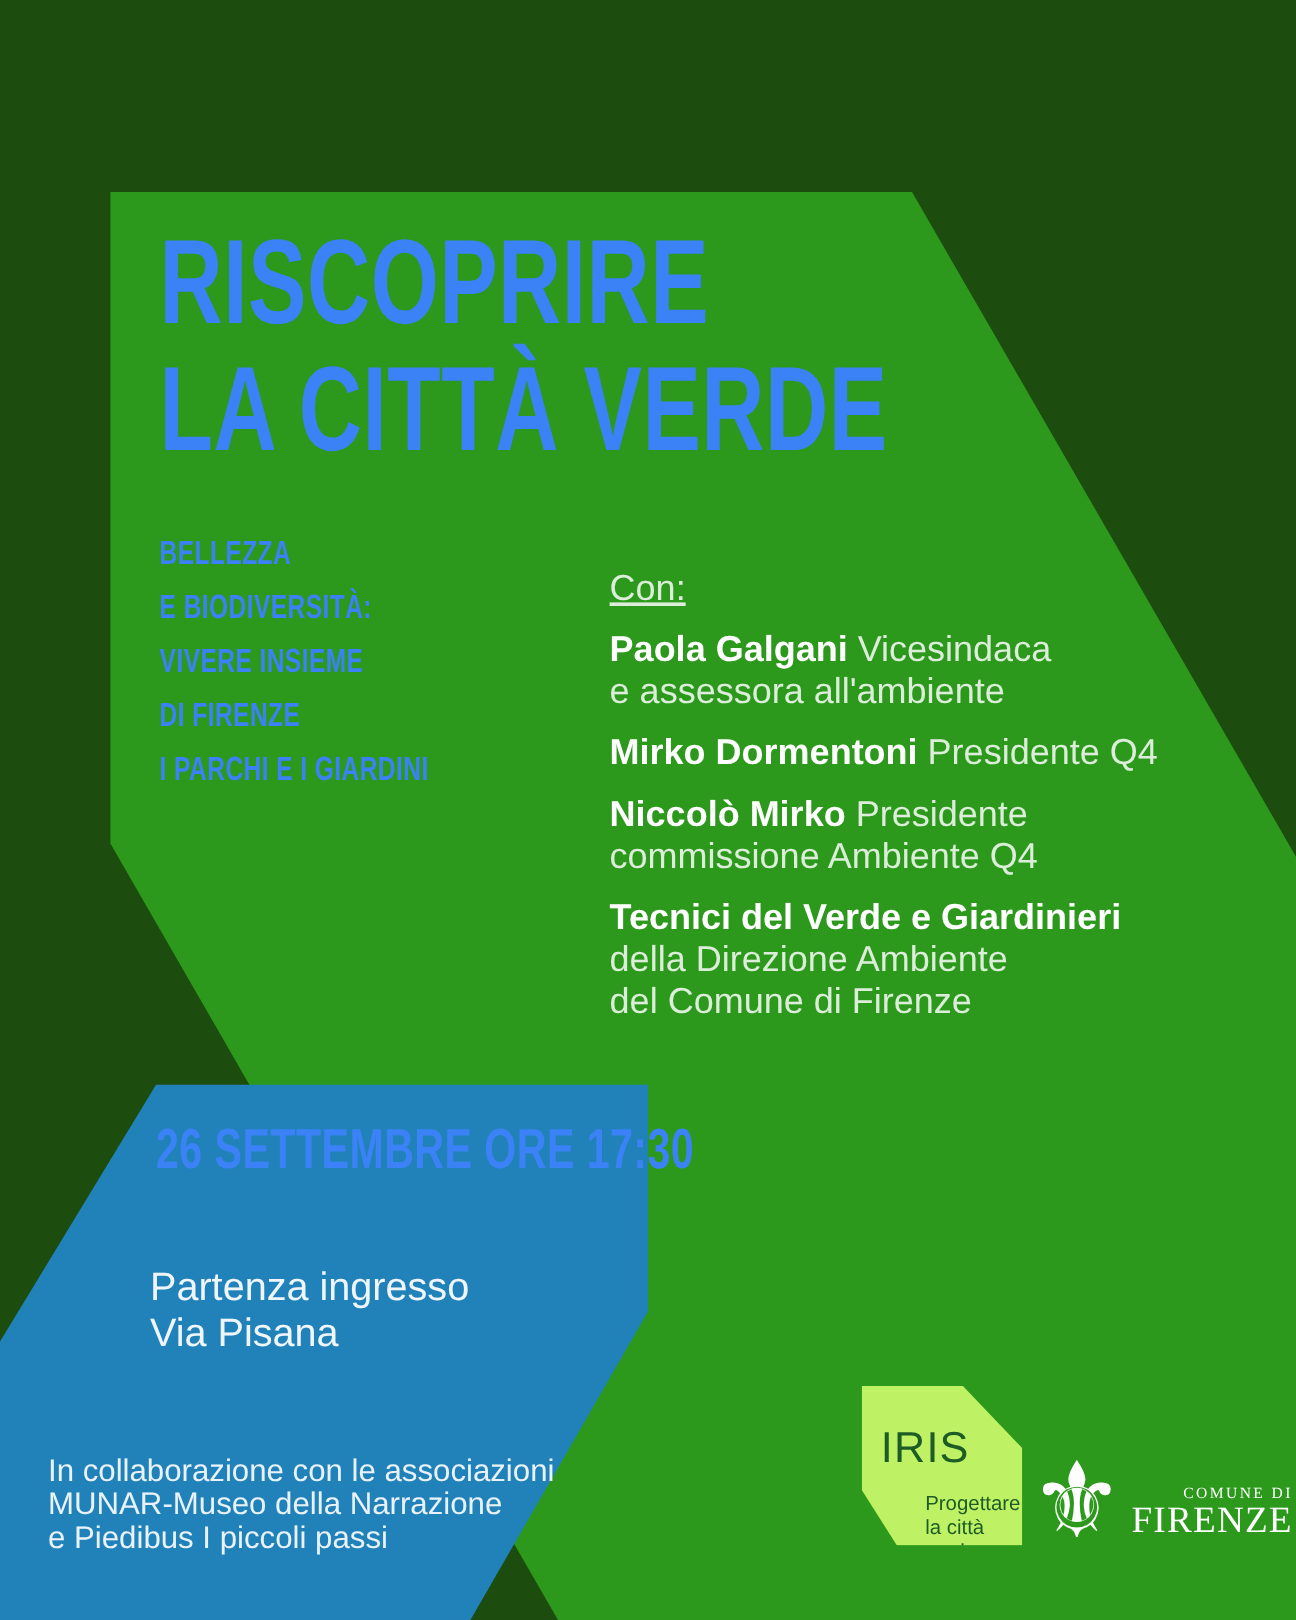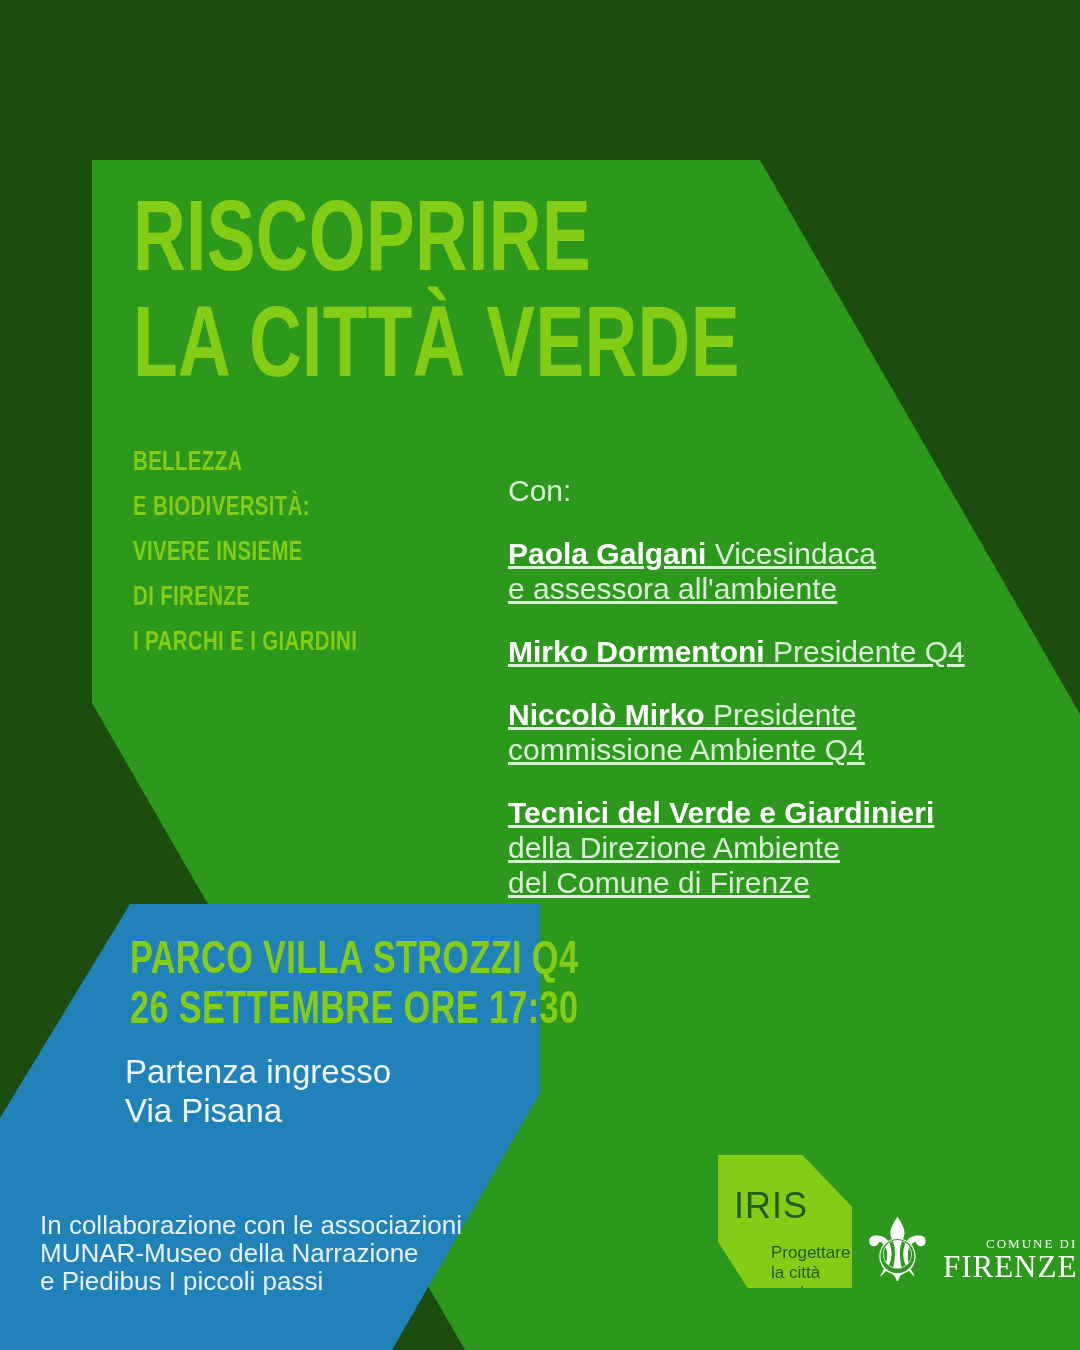--- a/index.html
+++ b/index.html
@@ -6,42 +6,42 @@
   .poster{
     position:relative;
     width:1080px;height:1350px;
     overflow:hidden;
     font-family:"Liberation Sans","DejaVu Sans",sans-serif;
   }
   .bg-svg{position:absolute;left:0;top:0;width:1080px;height:1350px;display:block;}
   .layer{position:absolute;left:0;top:0;width:1080px;height:1350px;}
 
   
-  .cond{font-weight:700;color:#84cc16;}
+  .cond{font-weight:700;color:#3b82f6;}
   .cond .ln{display:block;white-space:nowrap;}
   .cond .ln span{display:inline-block;transform:scaleX(0.73);transform-origin:0 50%;letter-spacing:0.5px;}
 
   .title{position:absolute;left:133px;top:182px;font-size:100px;line-height:106px;}
   .subtitle{position:absolute;left:133px;top:438px;font-size:28px;line-height:45px;}
 
   .speakers{position:absolute;left:508px;top:473px;width:572px;font-size:30px;line-height:35px;color:#dceeda;}
-  .speakers .intro{white-space:pre-line;}
-  .speaker{white-space:pre-line;margin-top:28px;text-decoration:underline;}
+  .speakers .intro{white-space:pre-line;text-decoration:underline;}
+  .speaker{white-space:pre-line;margin-top:16px;}
   .speaker .name{font-weight:700;color:#ffffff;}
 
   .event-heading{position:absolute;left:130px;top:932px;font-size:47px;line-height:50px;}
   .departure{position:absolute;left:125px;top:1052px;font-size:33px;line-height:39px;color:#eef6fb;white-space:pre-line;}
 
   .description{position:absolute;left:594px;top:915px;font-size:32px;line-height:37px;color:#dceeda;white-space:pre-line;}
   .collaboration{position:absolute;left:40px;top:1211px;font-size:26px;line-height:28px;color:#e8f2f8;white-space:pre-line;}
 
   
   .iris{
     position:absolute;left:718px;top:1155px;width:134px;height:133px;
-    background:#84cc16;
+    background:#bef264;
     clip-path:polygon(0% 0%,63% 0%,100% 39%,100% 100%,22% 100%,0% 65%);
   }
   .iris .iris-word{position:absolute;left:16px;top:30px;font-size:36px;font-weight:400;letter-spacing:1px;color:#1e5c26;}
   .iris .iris-tagline{position:absolute;left:53px;top:88px;font-size:17px;line-height:20px;color:#1e5c26;white-space:pre-line;}
 
   
   .firenze{position:absolute;left:858px;top:1210px;display:flex;align-items:flex-start;color:#ffffff;}
   .firenze .fleur{font-family:"DejaVu Sans",sans-serif;font-size:88px;line-height:82px;}
   .firenze .fi-text{margin-left:6px;margin-top:27px;font-family:"Liberation Serif","DejaVu Serif",serif;}
   .firenze .fi-small{font-size:13px;letter-spacing:2px;line-height:13px;text-align:right;}
@@ -79,21 +79,20 @@
 e assessora all'ambiente</span></div>
       <div class="speaker"><span class="name">Mirko Dormentoni</span><span class="role"> Presidente Q4</span></div>
       <div class="speaker"><span class="name">Niccolò Mirko</span><span class="role"> Presidente
 commissione Ambiente Q4</span></div>
       <div class="speaker"><span class="name">Tecnici del Verde e Giardinieri</span><span class="role">
 della Direzione Ambiente
 del Comune di Firenze</span></div>
     </div>
 
     <div class="event-heading cond">
-      <span class="ln"><span>PARCO VILLA STROZZI Q4</span></span>
       <span class="ln"><span>26 SETTEMBRE ORE 17:30</span></span>
     </div>
 
     <div class="departure">Partenza ingresso
  Via Pisana</div>
 
 
     <div class="collaboration">In collaborazione con le associazioni
 MUNAR-Museo della Narrazione
 e Piedibus I piccoli passi</div>

